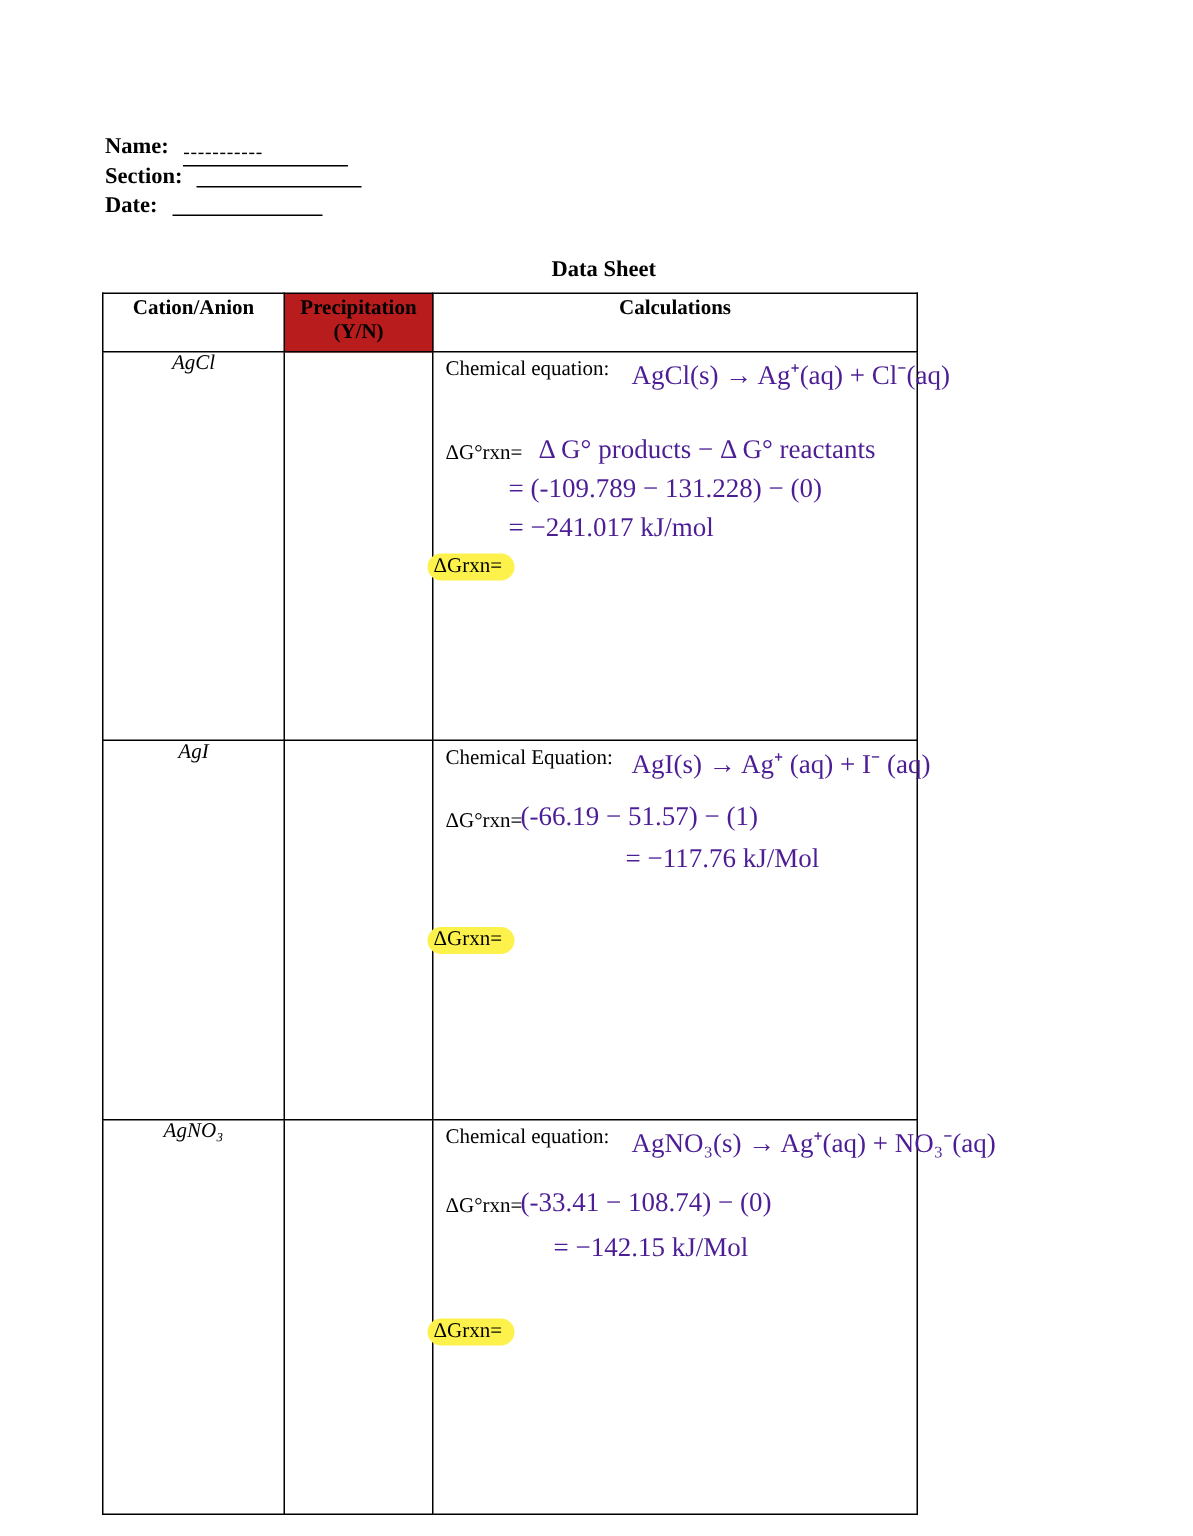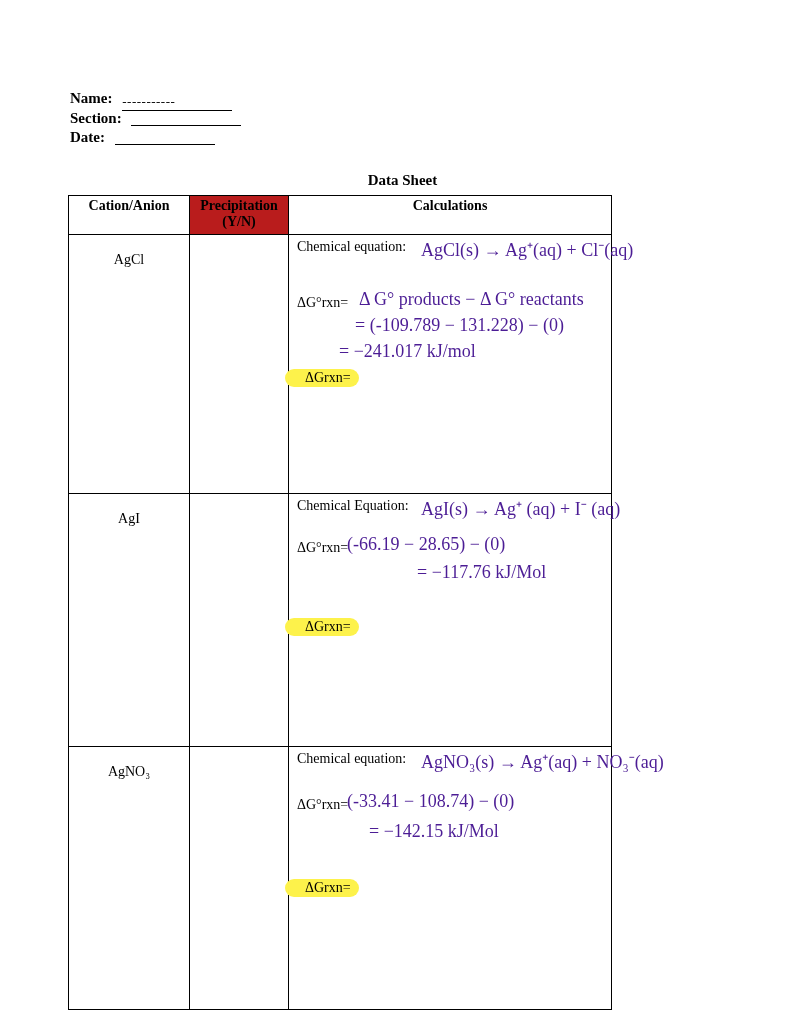--- a/index.html
+++ b/index.html
@@ -60,40 +60,41 @@
   }
   th.col-ca { width: 108px; }
   th.col-precip {
     width: 86px;
     background: #b91c1c;
   }
   th.col-calc { width: auto; }
   td.ca {
     text-align: center;
     font-size: 14px;
-    padding-top: 17px;
+    padding-top: 0;
+    font-style: italic;
   }
   td.precip { }
   td.calc {
     font-size: 14px;
     padding: 4px 8px 8px 8px;
     position: relative;
     height: 240px;
     overflow: visible;
   }
   .label {
     display: inline-block;
   }
   .dg-line {
     margin-top: 14px;
   }
   .hl {
     background: #fdf24b;
     border-radius: 12px;
-    padding: 1px 8px 1px 20px;
+    padding: 1px 8px 1px 4px;
     display: inline-block;
   }
   .hl-wrap {
     position: relative;
     left: -12px;
     margin-top: 22px;
   }
   
   .hw {
     position: absolute;
@@ -135,38 +136,38 @@
     <tr>
       <td class="ca">AgCl</td>
       <td class="precip"></td>
       <td class="calc" style="height:246px">
         <span class="label">Chemical equation:</span>
         <span class="hw" style="left:132px; top:2px;">AgCl(s) → Ag⁺(aq) + Cl⁻(aq)</span>
         <div class="dg-line" style="margin-top:40px">
           <span class="label">ΔG°rxn=</span>
         </div>
         <span class="hw" style="left:70px; top:54px;">Δ G° products − Δ G° reactants</span>
-        <span class="hw" style="left:50px; top:80px;margin-left:16px;">= (-109.789 − 131.228) − (0)</span>
+        <span class="hw" style="left:50px; top:80px;">= (-109.789 − 131.228) − (0)</span>
         <span class="hw" style="left:50px; top:106px;">= −241.017 kJ/mol</span>
         <div class="hl-wrap" style="margin-top:58px">
           <span class="hl">ΔGrxn=</span>
         </div>
       </td>
     </tr>
 
     <tr>
       <td class="ca">AgI</td>
       <td class="precip"></td>
       <td class="calc" style="height:240px">
         <span class="label">Chemical Equation:</span>
         <span class="hw" style="left:132px; top:2px;">AgI(s) → Ag⁺ (aq) + I⁻ (aq)</span>
         <div class="dg-line" style="margin-top:26px">
           <span class="label">ΔG°rxn=</span>
         </div>
-        <span class="hw" style="left:58px; top:40px;">(-66.19 − 28.65) − (0)</span>
+        <span class="hw" style="left:58px; top:40px;">(-66.19 − 51.57) − (1)</span>
         <span class="hw" style="left:80px; top:68px;margin-left:48px;">= −117.76 kJ/Mol</span>
         <div class="hl-wrap" style="margin-top:62px">
           <span class="hl">ΔGrxn=</span>
         </div>
       </td>
     </tr>
 
     <tr>
       <td class="ca">AgNO₃</td>
       <td class="precip"></td>

